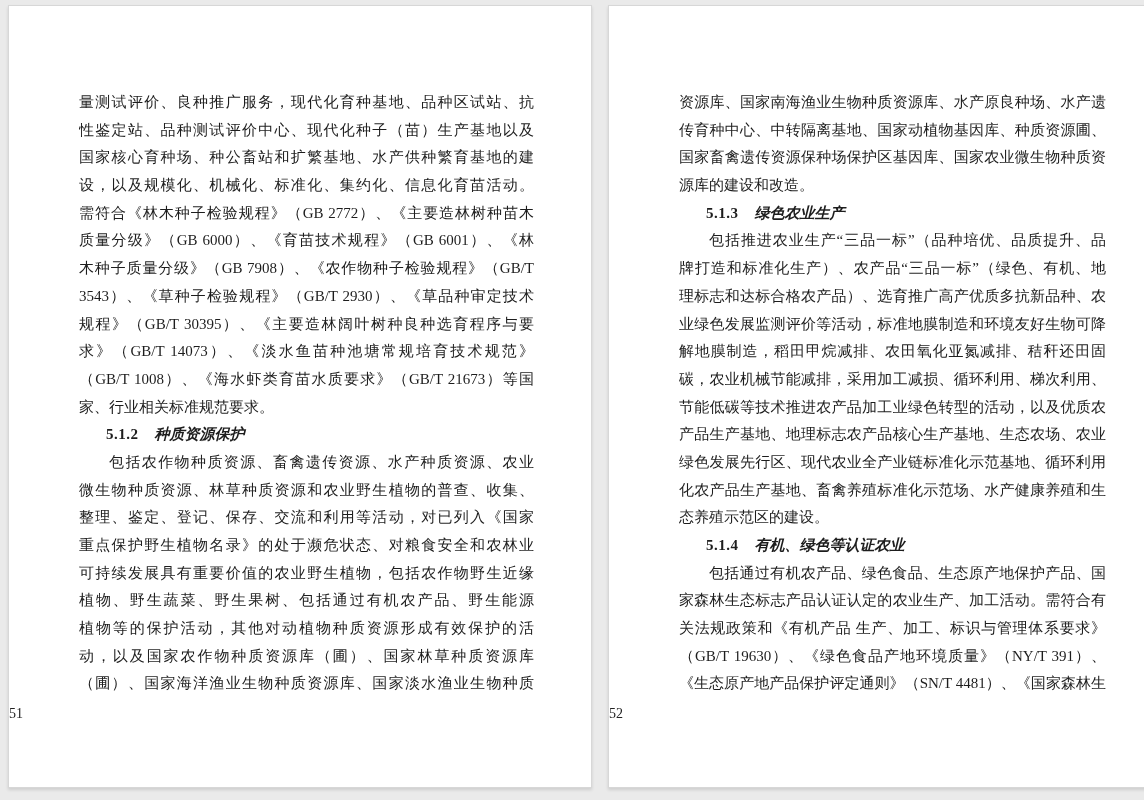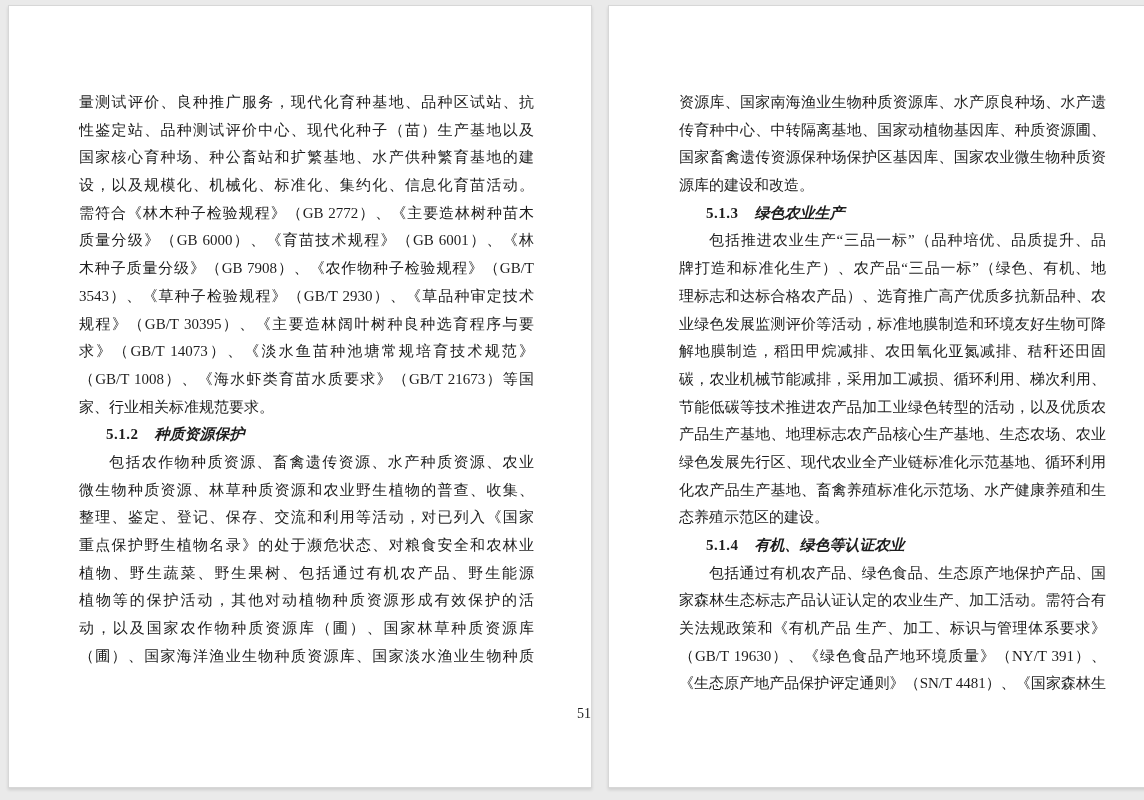--- a/index.html
+++ b/index.html
@@ -47,21 +47,21 @@
   .heading-line .h-num {
     font-style: normal;
     font-weight: bold;
     margin-right: 16px;
     letter-spacing: 0.5px;
   }
   .page-number {
     position: absolute;
     top: 698px;
     left: 0; width: 100%;
-    text-align: right;
+    text-align: left;
     font-size: 14px;
     line-height: 20px;
     color: #222222;
   }
 </style>
 </head>
 <body>
 
 <div class="page page-left">
   <div class="text-area">
@@ -80,20 +80,21 @@
         <div class="line para-end">家、行业相关标准规范要求。</div>
       </div>
       <div>
         <div class="line heading-line"><span class="h-num">5.1.2</span><span>种质资源保护</span></div>
       </div>
       <div>
         <div class="line first-ind">包括农作物种质资源、畜禽遗传资源、水产种质资源、农业</div>
         <div class="line">微生物种质资源、林草种质资源和农业野生植物的普查、收集、</div>
         <div class="line">整理、鉴定、登记、保存、交流和利用等活动，对已列入《国家</div>
         <div class="line">重点保护野生植物名录》的处于濒危状态、对粮食安全和农林业</div>
+        <div class="line">可持续发展具有重要价值的农业野生植物，包括农作物野生近缘</div>
         <div class="line">植物、野生蔬菜、野生果树、包括通过有机农产品、野生能源</div>
         <div class="line">植物等的保护活动，其他对动植物种质资源形成有效保护的活</div>
         <div class="line">动，以及国家农作物种质资源库（圃）、国家林草种质资源库</div>
         <div class="line">（圃）、国家海洋渔业生物种质资源库、国家淡水渔业生物种质</div>
       </div>
     </div>
   <div class="page-number">51</div>
 </div>
 
 <div class="page page-right">

